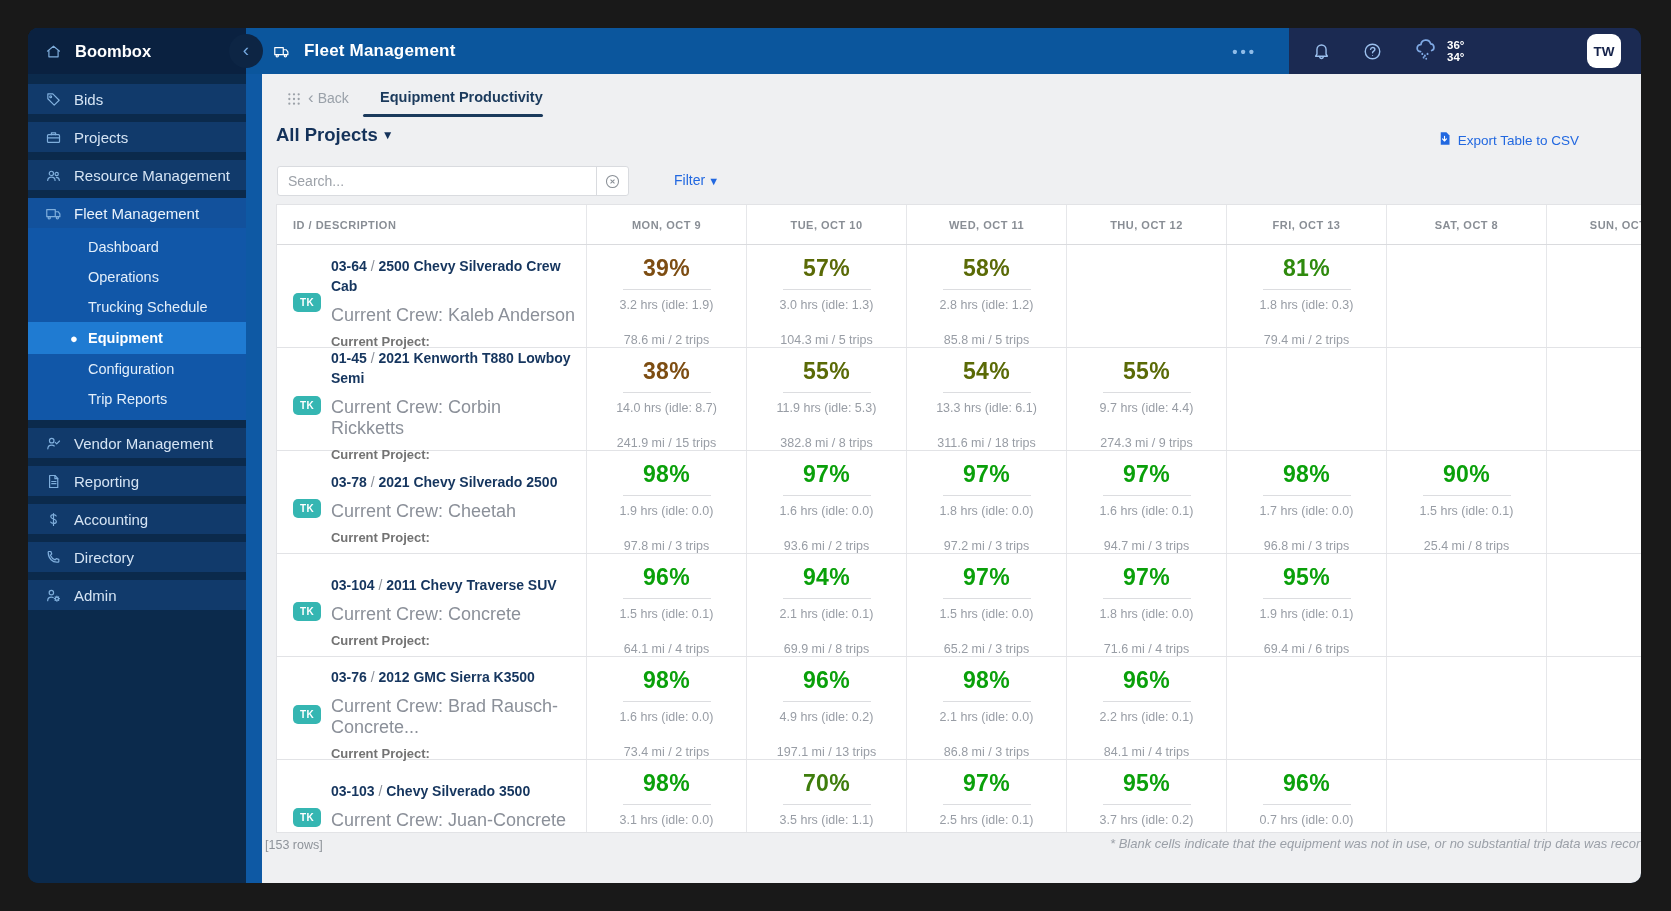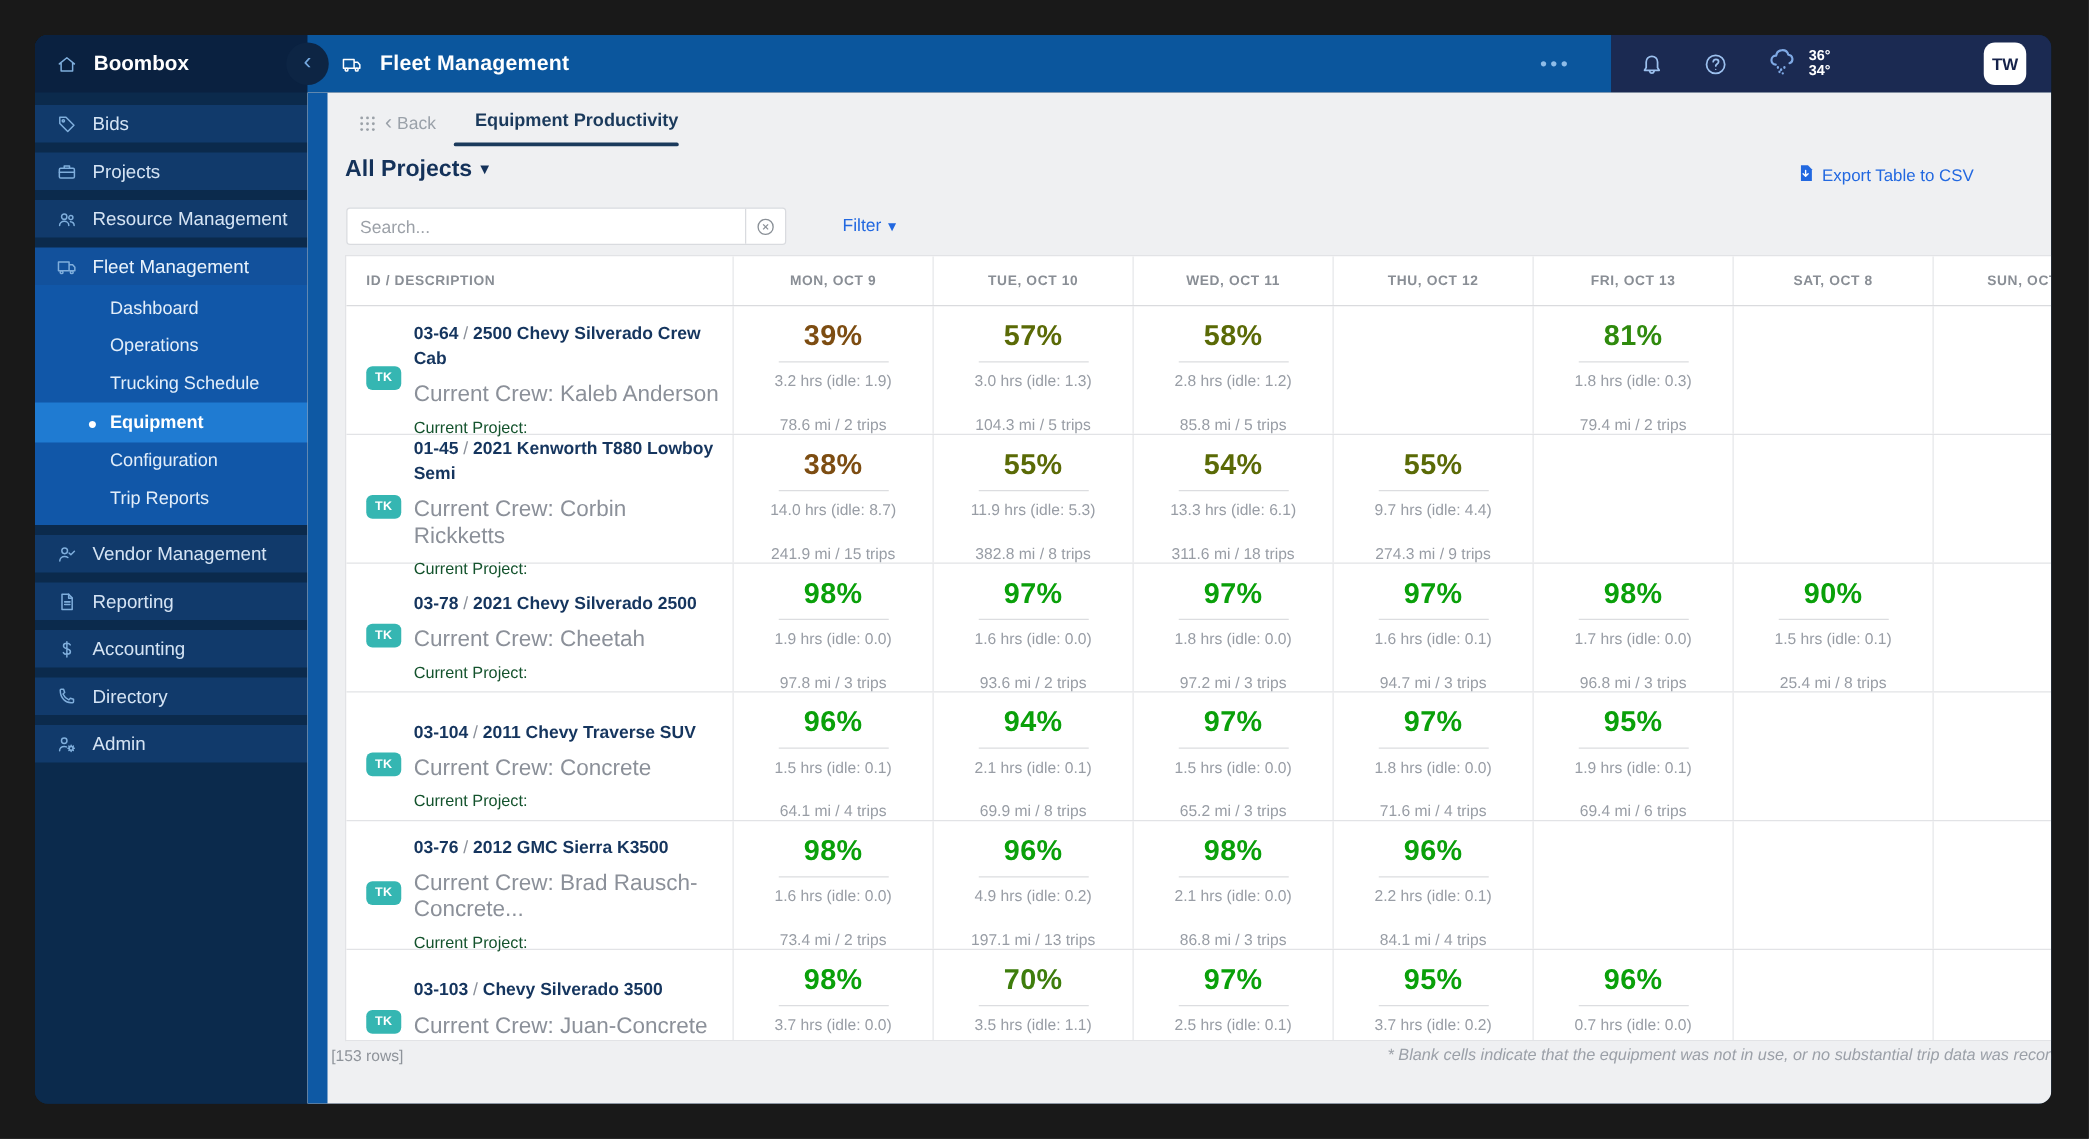--- a/index.html
+++ b/index.html
@@ -62,21 +62,21 @@
   .tinner { width:1430px; }
   .thead { display:flex; height:40px; border-bottom:1px solid #DADBDE; }
   .th-id { width:310px; flex:none; display:flex; align-items:center; padding-left:16px; font-size:11px; font-weight:bold; letter-spacing:.5px; color:#898E95; border-right:1px solid #E6E7EA; }
   .th-day { width:160px; flex:none; display:flex; align-items:center; justify-content:center; font-size:11px; font-weight:bold; letter-spacing:.5px; color:#898E95; border-right:1px solid #E6E7EA; }
   .trow { display:flex; height:103px; border-bottom:1px solid #E2E3E6; }
   .idcell { width:310px; flex:none; padding:12px 10px 0 16px; border-right:1px solid #E6E7EA; display:flex; gap:10px; align-items:center; }
   .badge { background:#35B6B2; color:#fff; font-size:10px; font-weight:bold; border-radius:5px; padding:4px 7px; margin-top:1px; flex:none; letter-spacing:.3px; }
   .idtext .idline { font-size:14px; font-weight:bold; color:#15355E; line-height:20px; }
   .idtext .sep { color:#8B9099; font-weight:normal; }
   .idtext .crew { margin-top:9px; font-size:18px; color:#8B9099; }
-  .idtext .proj { margin-top:8px; font-size:13px; color:#14532d; }
+  .idtext .proj { margin-top:8px; font-size:13px; color:#737373;font-weight:bold; }
   .daycell { width:160px; flex:none; border-right:1px solid #E6E7EA; text-align:center; padding-top:10px; }
   .pct { font-size:23px; font-weight:bold; letter-spacing:.3px; }
   .pdiv { width:88px; margin:7px auto 8px; border-top:1px solid #DCDDE0; }
   .hrs, .mi { font-size:12.5px; color:#989DA5; }
   .mi { margin-top:21px; }
 
   .rowcount { position:absolute; left:19px; top:764px; font-size:12.5px; color:#8E939A; }
   .footnote { position:absolute; left:864px; top:762px; font-size:13px; font-style:italic; color:#9BA0A8; white-space:nowrap; }
 </style>
 </head>
@@ -508,21 +508,21 @@
       <span class="badge">TK</span>
       <div class="idtext">
         <div class="idline"><span>03-103</span><span class="sep"> / </span><span>Chevy Silverado 3500</span></div>
         <div class="crew">Current Crew: Juan-Concrete</div>
         <div class="proj">Current Project:</div>
       </div>
     </div>
               <div class="daycell">
         <div class="pct" style="color:#0AA00A">98%</div>
         <div class="pdiv"></div>
-        <div class="hrs">3.7 hrs (idle: 0.0)</div>
+        <div class="hrs">3.1 hrs (idle: 0.0)</div>
 
       </div>
               <div class="daycell">
         <div class="pct" style="color:#3E7D0C">70%</div>
         <div class="pdiv"></div>
         <div class="hrs">3.5 hrs (idle: 1.1)</div>
 
       </div>
               <div class="daycell">
         <div class="pct" style="color:#0AA00A">97%</div>

